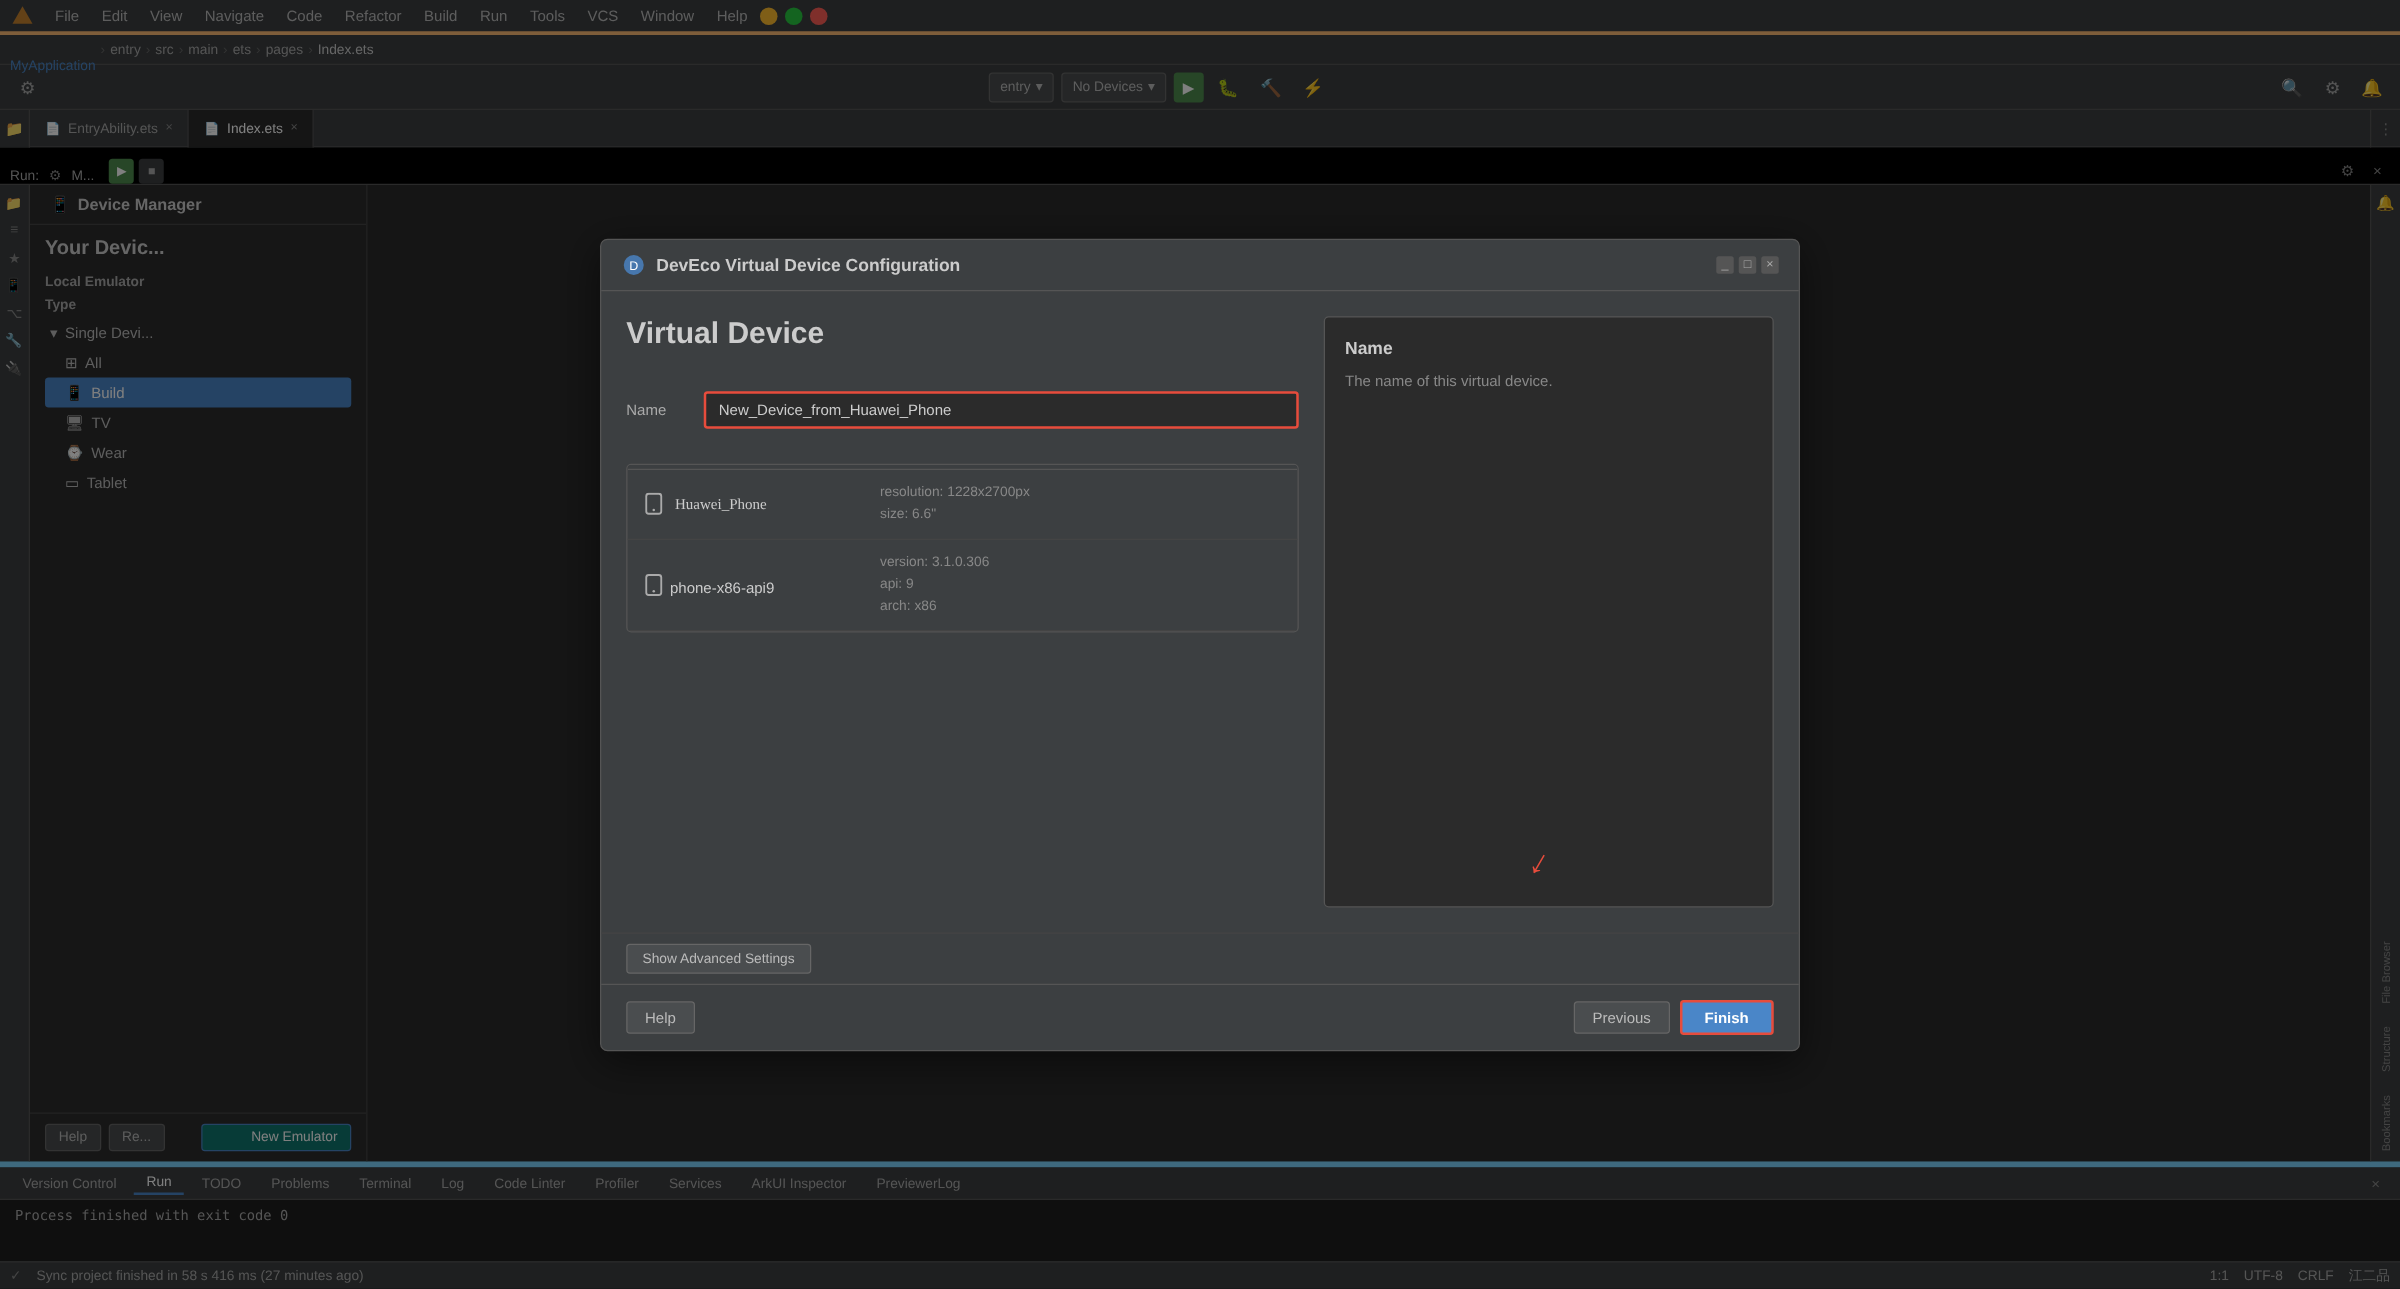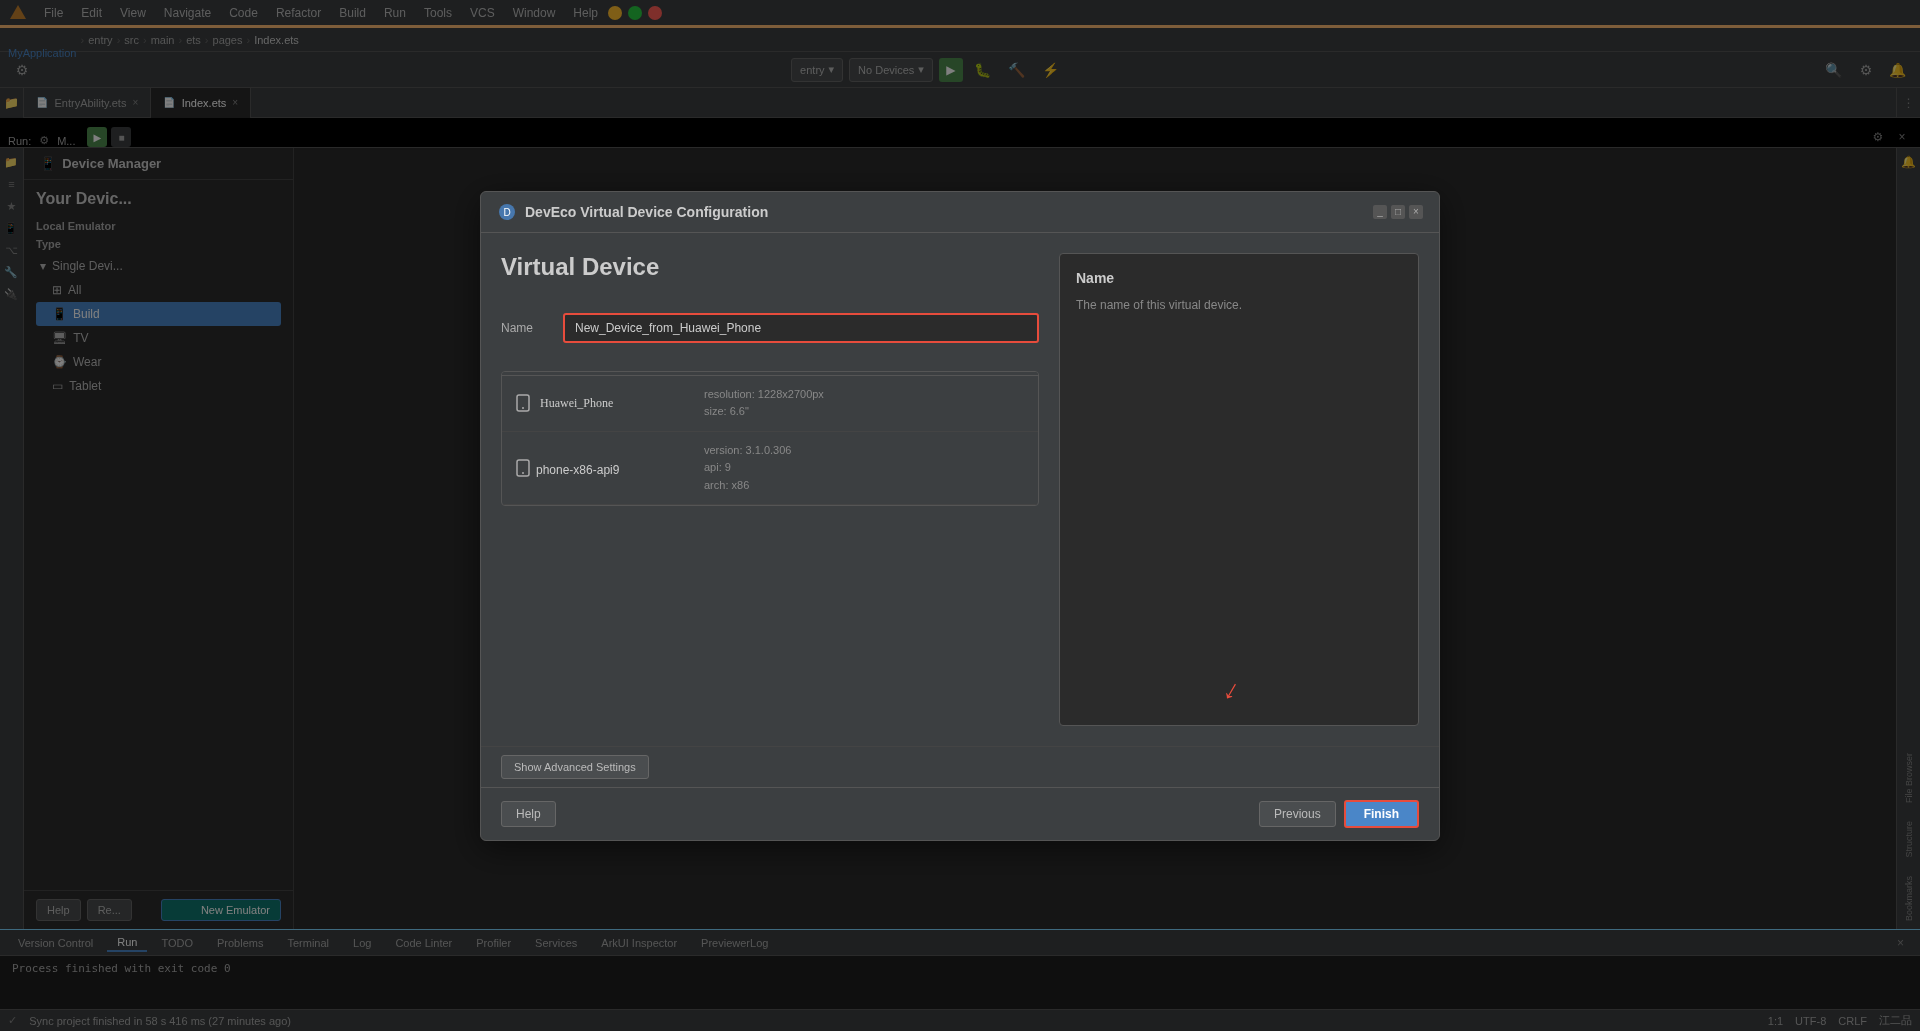--- a/index.html
+++ b/index.html
@@ -300,21 +300,21 @@
       color: #fff;
       font-size: 12px;
       cursor: pointer;
       font-weight: bold;
     }
 
     
     .bottom-panel {
       height: 80px;
       background: #1e1e1e;
-      border-top: 1px solid #7dd3fc;
+      border-top: 5px solid #7dd3fc;
     }
     .bottom-tabs {
       height: 26px;
       background: #3c3f41;
       display: flex;
       align-items: center;
       padding: 0 8px;
       gap: 4px;
       border-bottom: 1px solid #555;
     }

